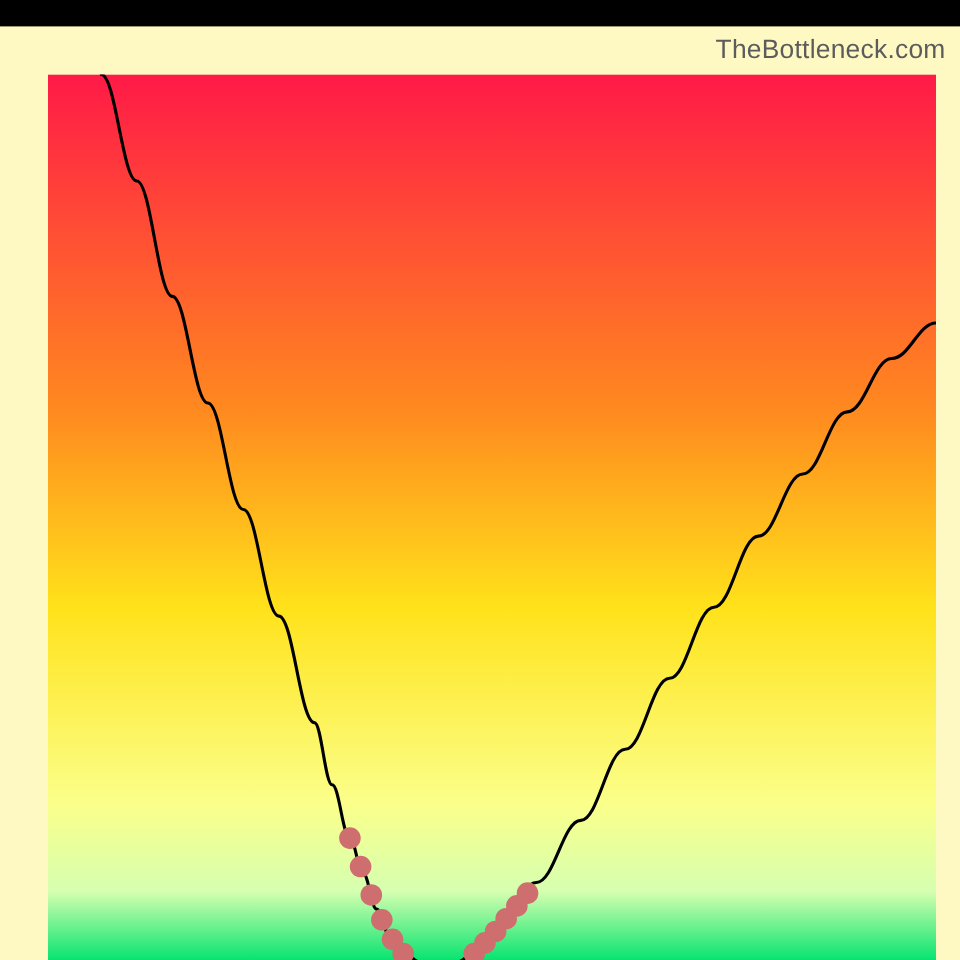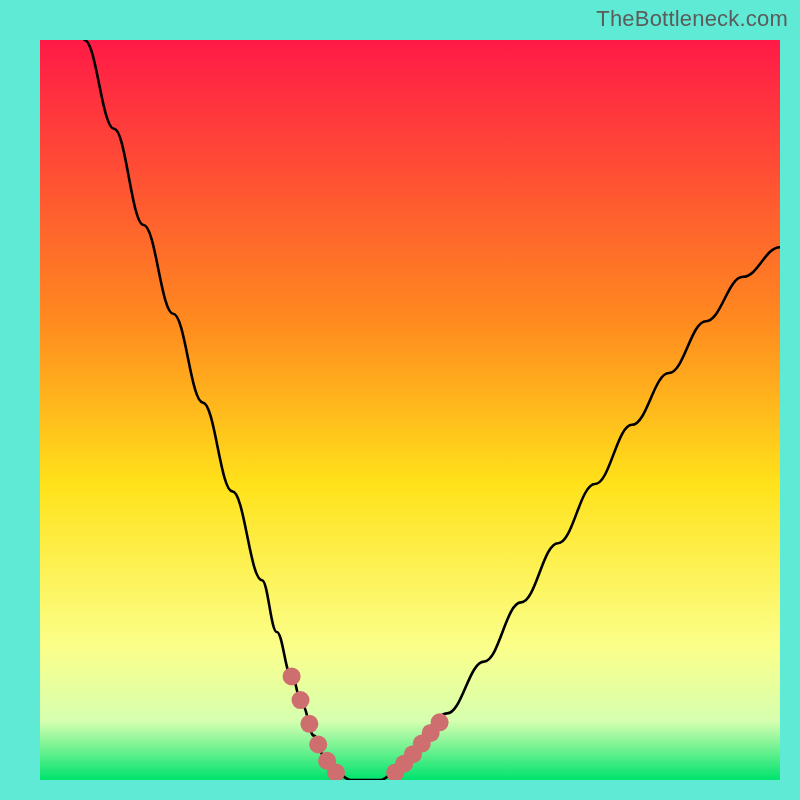--- a/index.html
+++ b/index.html
@@ -6,21 +6,22 @@
     margin: 0;
     padding: 0;
     width: 800px;
     height: 800px;
     background: #000;
     overflow: hidden;
   }
   .frame {
     position: absolute;
     inset: 0;
-    background: #5eead4;
+    background: #fef9c3;
+    margin-top: 22px;
   }
   .plot {
     position: absolute;
     left: 40px;
     top: 40px;
     width: 740px;
     height: 740px;
   }
   .watermark {
     position: absolute;

